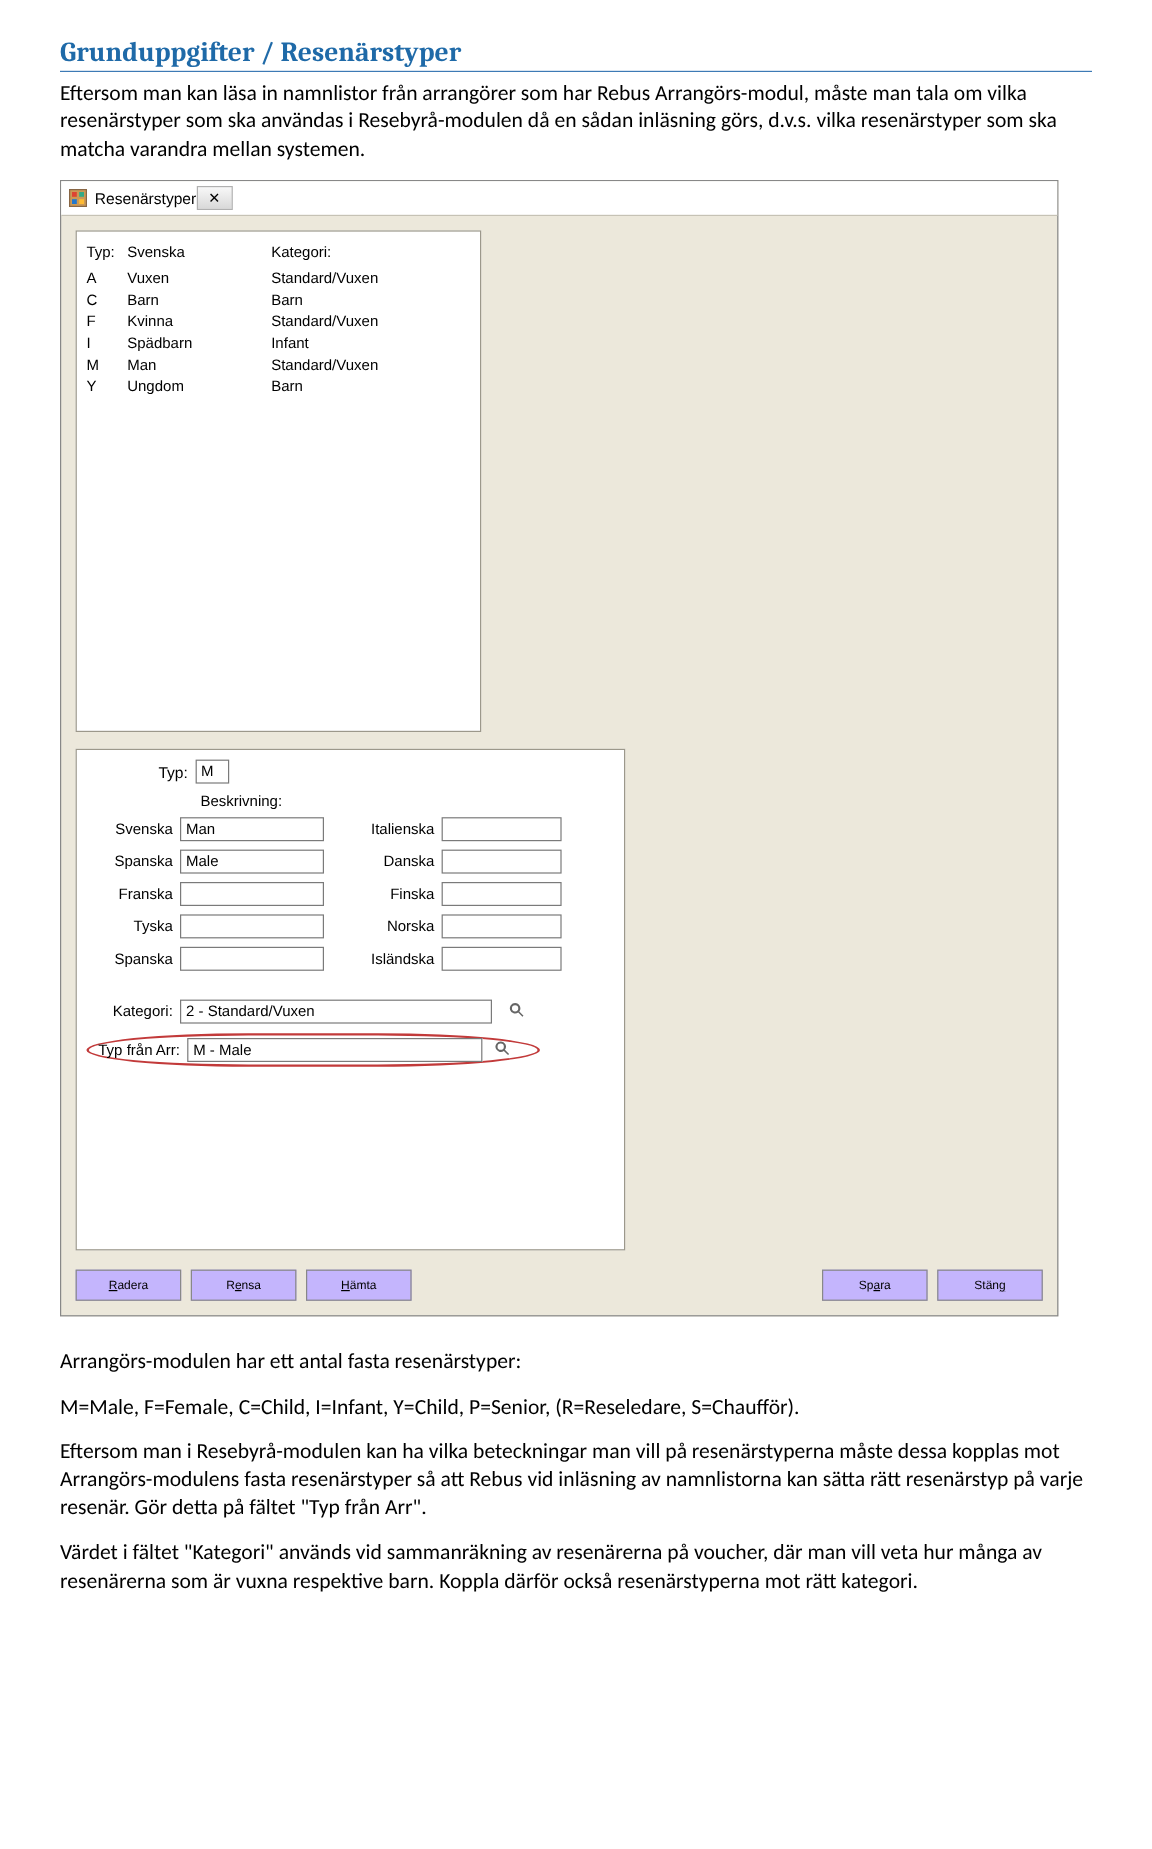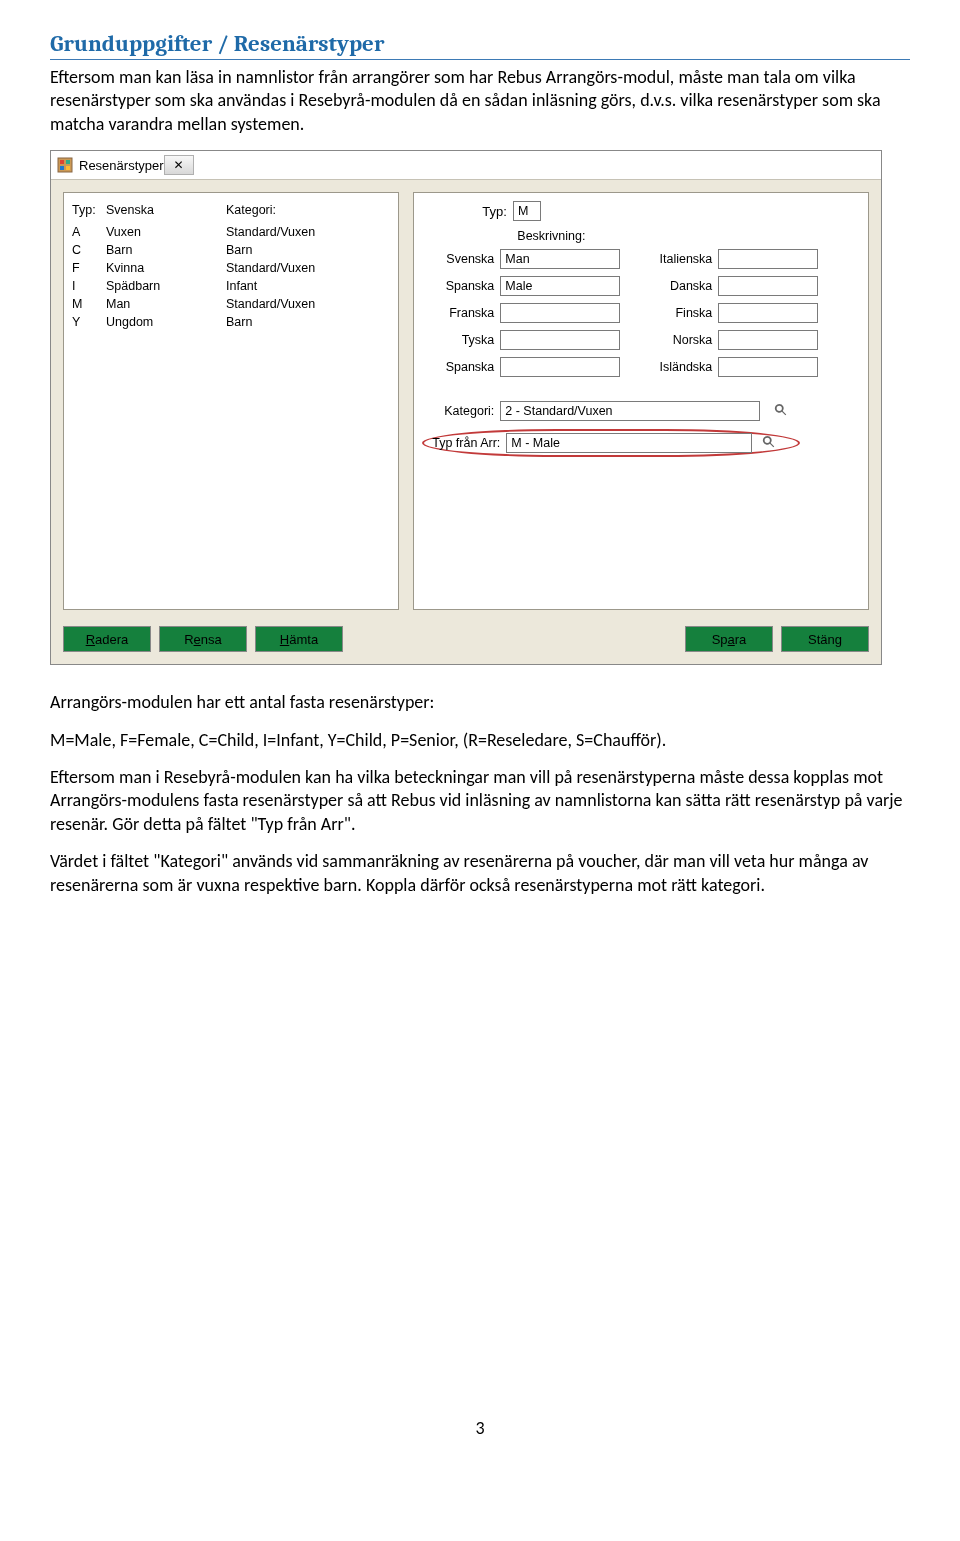--- a/index.html
+++ b/index.html
@@ -58,20 +58,21 @@
     height: 18px;
     display: flex;
     align-items: center;
     justify-content: center;
     font-size: 12px;
   }
   .dialog-body {
     display: flex;
     padding: 12px 12px 8px 12px;
     gap: 14px;
+    flex-direction: column;
   }
   .panel {
     background: #fff;
     border: 1px solid #9c988b;
     padding: 8px;
   }
   .left-panel {
     width: 320px;
     height: 400px;
     display: flex;
@@ -188,23 +189,23 @@
     padding: 8px 12px 12px 12px;
   }
   .footer-buttons .left-grp,
   .footer-buttons .right-grp {
     display: flex;
     gap: 8px;
   }
   .win-btn {
     width: 86px;
     height: 24px;
-    background: #15803d;
+    background: #c4b5fd;
     border: 1px solid #888;
-    font-size: 13px;
+    font-size: 10px;
     display: flex;
     align-items: center;
     justify-content: center;
   }
   .win-btn .ul { text-decoration: underline; }
   .pagenum {
     text-align: center;
     font-size: 18px;
     margin-top: 520px;
   }

